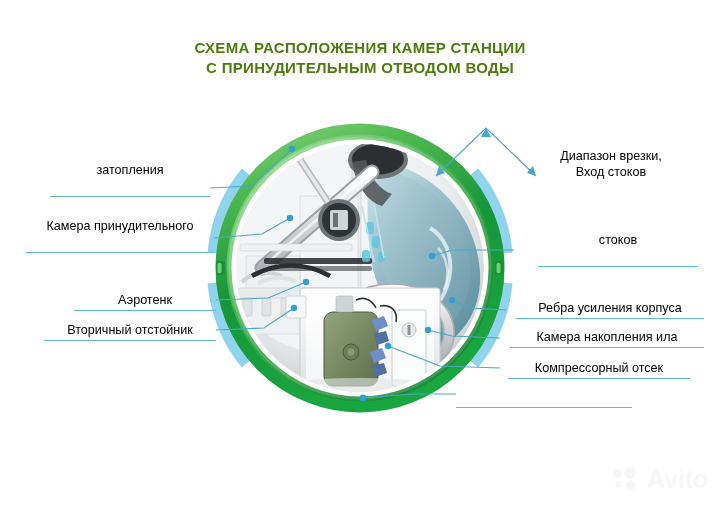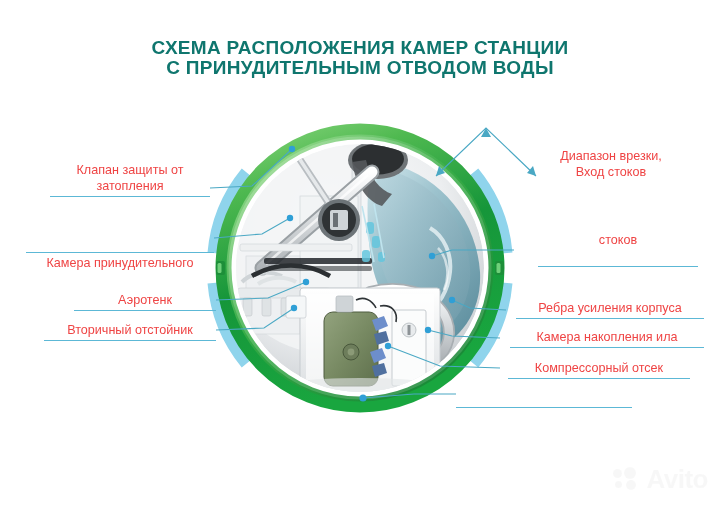--- a/index.html
+++ b/index.html
@@ -5,31 +5,31 @@
   html,body{margin:0;padding:0;}
   body{
     width:720px;height:508px;background:#ffffff;overflow:hidden;position:relative;
     font-family:"Liberation Sans","DejaVu Sans",sans-serif;
   }
   #root{position:absolute;left:0;top:0;width:720px;height:508px;}
 
   
   .title{
     position:absolute;left:0;top:38px;width:720px;text-align:center;
-    color:#0f766e;font-weight:bold;font-size:19px;letter-spacing:.3px;line-height:20px;
+    color:#4d7c0f;font-weight:bold;font-size:15px;letter-spacing:.3px;line-height:20px;
     pointer-events:none;
   }
   .title span{display:block;}
 
   
   svg.stage{position:absolute;left:0;top:0;width:720px;height:508px;}
 
   
   .lbl{
-    position:absolute;color:#ef4444;font-size:12.6px;line-height:16px;
+    position:absolute;color:#000000;font-size:12.6px;line-height:16px;
     white-space:nowrap;
   }
   .lbl i{font-style:normal;display:block;}
   .lbl.c{text-align:center;}
   .ul{position:absolute;height:1px;background:#5cb8d6;}
 
   
   .avito{
     position:absolute;right:12px;bottom:14px;height:30px;display:flex;align-items:center;
     opacity:.55;
@@ -270,26 +270,25 @@
       <circle cx="294" cy="308" r="3.2"></circle>
       <circle cx="432" cy="256" r="3.2"></circle>
       <circle cx="452" cy="300" r="3.2"></circle>
       <circle cx="428" cy="330" r="3.2"></circle>
       <circle cx="388" cy="346" r="3.2"></circle>
       <circle cx="363" cy="398" r="3.6"></circle>
     </g>
   </svg>
 
   <div class="lbl c" style="left:50px;top:162px;width:160px;">
-    <i>Клапан защиты от</i>
     <i>затопления</i>
   </div>
   <div class="ul" style="left:50px;top:196px;width:160px;"></div>
 
-  <div class="lbl c" style="left:26px;top:218px;width:188px;margin-top:37px;">
+  <div class="lbl c" style="left:26px;top:218px;width:188px;">
     <i>Камера принудительного</i>
   </div>
   <div class="ul" style="left:26px;top:252px;width:188px;"></div>
 
   <div class="lbl c" style="left:74px;top:292px;width:142px;">
     <i>Аэротенк</i>
   </div>
   <div class="ul" style="left:74px;top:310px;width:142px;"></div>
 
   <div class="lbl c" style="left:44px;top:322px;width:172px;">

